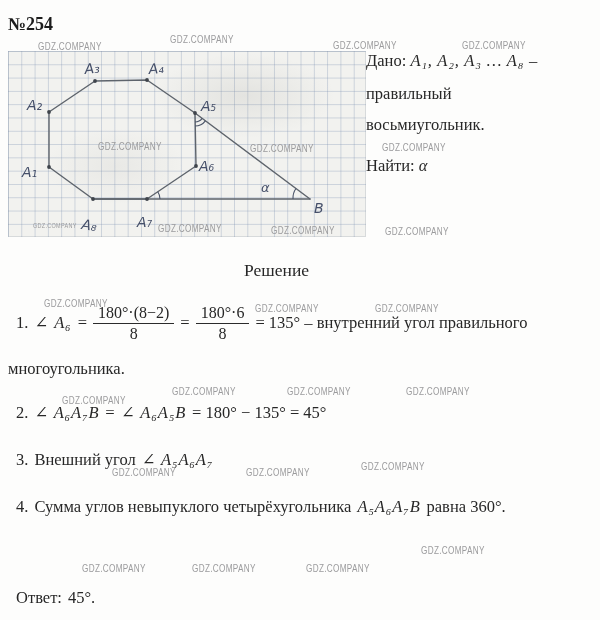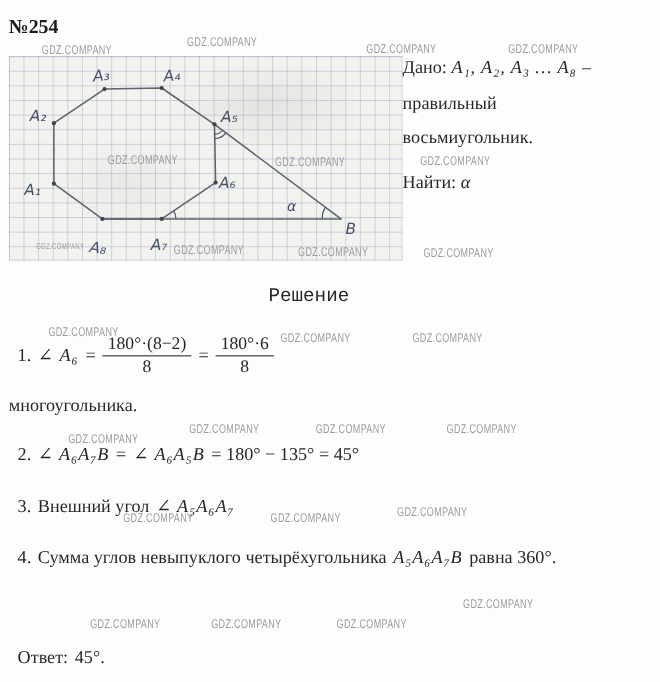--- a/index.html
+++ b/index.html
@@ -32,21 +32,21 @@
   .wm{
     position:absolute; font-family:"Liberation Sans","DejaVu Sans",sans-serif;
     font-size:10.5px; color:#9b9b9d; letter-spacing:0.4px; white-space:nowrap;
     transform:scale(0.78,1.1); transform-origin:0 0;
   }
   .wm-sm{font-size:7px;}
   
   .tline{position:absolute; white-space:nowrap; font-size:16.5px;}
   .row{position:absolute; display:flex; align-items:center; white-space:nowrap; font-size:16.5px; gap:6px;}
   .math{font-style:italic; letter-spacing:0.8px;}
-  .heading{position:absolute; left:244px; top:260px; font-size:17.5px;font-family:Liberation Mono, monospace;}
+  .heading{position:absolute; left:244px; top:260px; font-size:17.5px;}
   .frac{display:inline-flex; flex-direction:column; align-items:center; line-height:1.12; font-size:16px;}
   .frac .num{padding:0 5px 1px; border-bottom:1.3px solid #2b2b2b;}
   .frac .den{padding-top:1px;}
 </style>
 </head>
 <body>
 
 <div class="canvas">
 
   <div class="title">№254</div>
@@ -130,20 +130,21 @@
     <span>=</span>
     <span class="frac">
       <span class="num">180°·(8−2)</span>
       <span class="den">8</span>
     </span>
     <span>=</span>
     <span class="frac">
       <span class="num">180°·6</span>
       <span class="den">8</span>
     </span>
+    <span>= 135° – внутренний угол правильного</span>
   </div>
   <div class="tline" style="left:8px;top:359px">многоугольника.</div>
 
   <div class="row" style="left:16px;top:403px">
     <span>2.</span>
     <span class="math">∠ A₆A₇B = ∠ A₆A₅B</span>
     <span>= 180° − 135° = 45°</span>
   </div>
 
   <div class="row" style="left:16px;top:450px">

